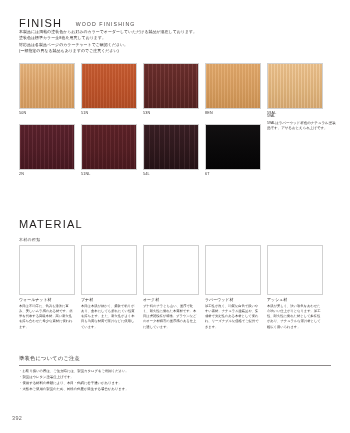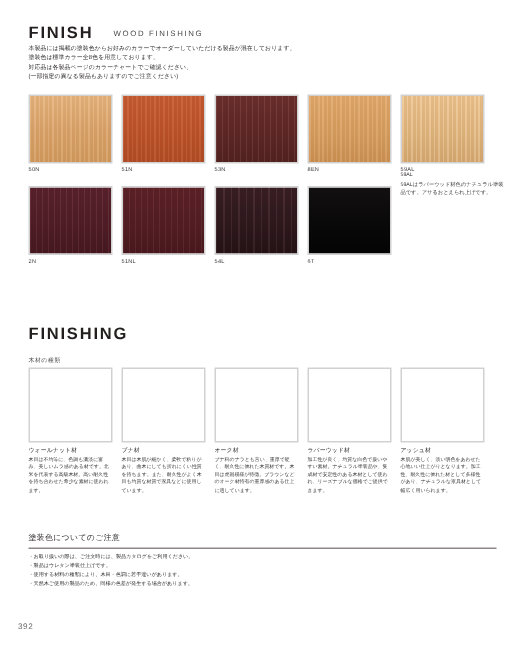--- a/index.html
+++ b/index.html
@@ -23,21 +23,21 @@
   }
 
   
   .section-head {
     position: absolute;
     left: 19px;
   }
   .sec-title {
     font-size: 11px;
     letter-spacing: 1.2px;
-    font-weight: 700;
+    font-weight: 400;
     color: #231f1e;
     display: inline-block;
     vertical-align: middle;
   }
   .sec-sub {
     font-size: 5.2px;
     letter-spacing: 1.1px;
     color: #4a4646;
     display: inline-block;
     vertical-align: middle;
@@ -247,21 +247,21 @@
     </div>
     <div class="swatch-cell">
       <div class="swatch">
         <div class="grain" style="background:linear-gradient(180deg,#121011,#0a090a 55%,#050405);"></div>
       </div>
       <div class="swatch-label">6T</div>
     </div>
   </div>
 
   <div class="section-head" style="top:214px">
-    <span class="sec-title">FINISHING</span>
+    <span class="sec-title">MATERIAL</span>
   </div>
 
   <div class="mat-sub-label" style="top:237px">木材の種類</div>
 
   <div class="swatch-row" style="top:245px">
     <div class="mat-cell">
       <div class="mat-swatch">
         <div class="grain" style="background:linear-gradient(180deg,#4e3527,#3b2720 55%,#2c1c17);"></div>
         <div class="grain" style="background:repeating-linear-gradient(92deg,rgba(255,255,255,.07) 0 1px,rgba(0,0,0,.22) 1px 4px);opacity:.9"></div>
       </div>

